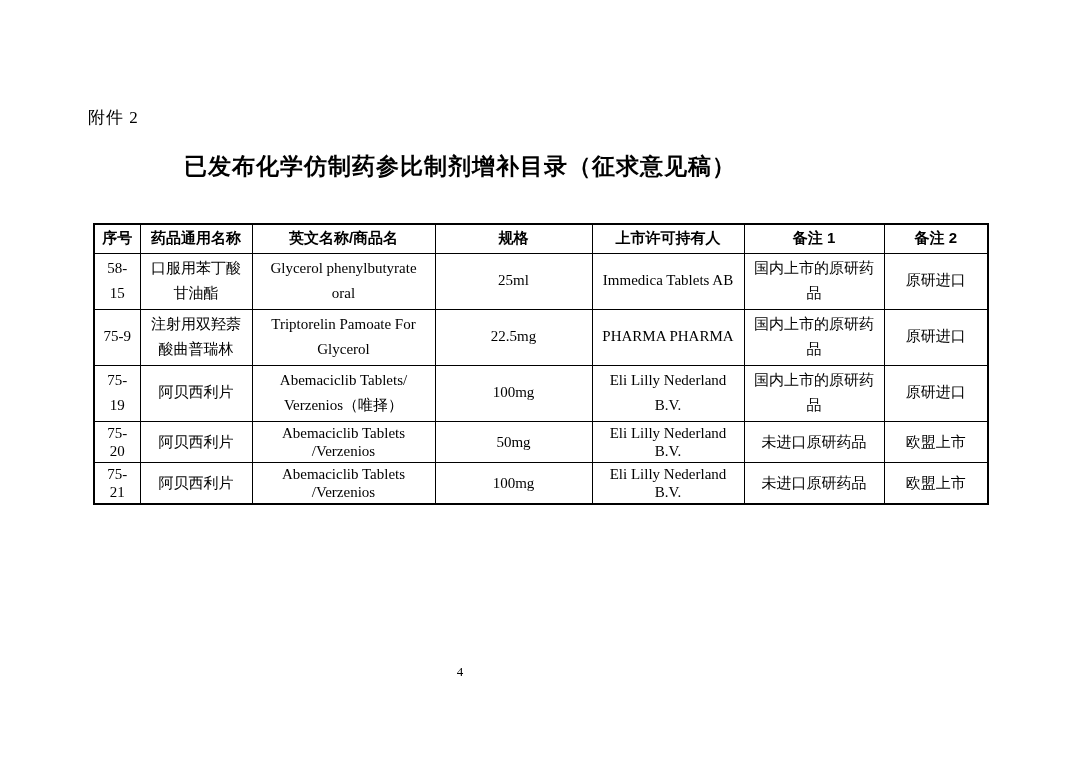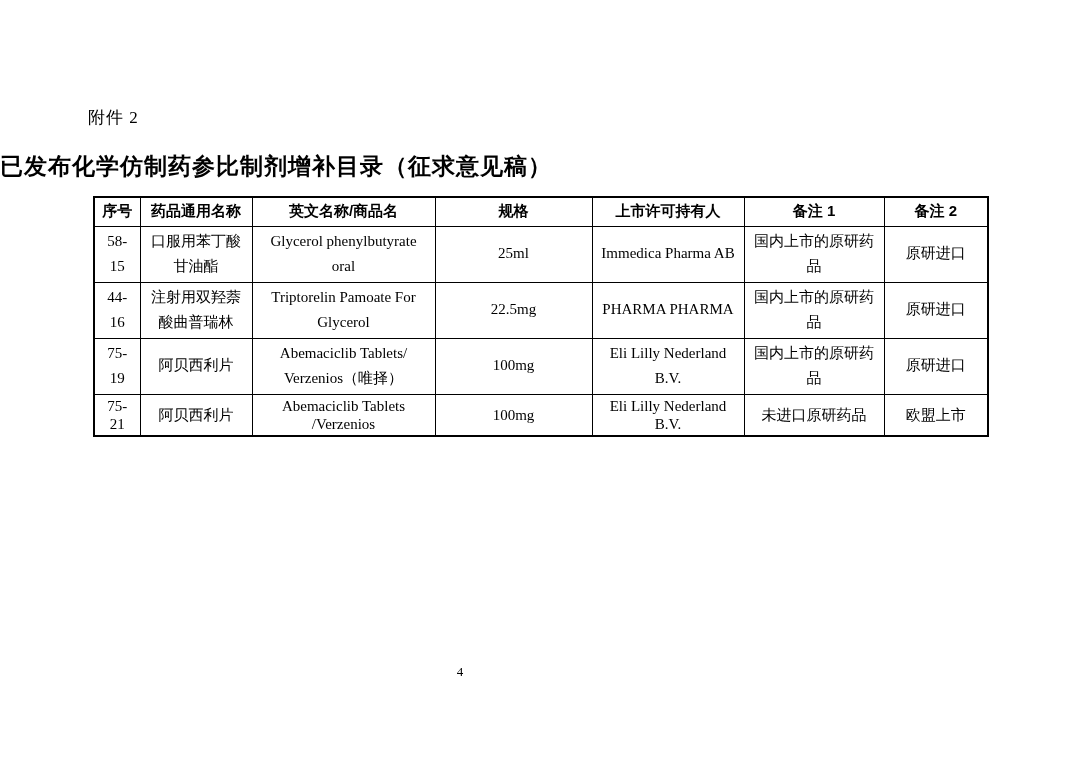--- a/index.html
+++ b/index.html
@@ -18,28 +18,29 @@
   .attachment {
     position: absolute;
     left: 88px; top: 106px;
     font-size: 17px;
     letter-spacing: 1px;
   }
   .doc-title {
     position: absolute;
     left: 0; top: 151px;
     width: 100%;
+    text-align: center;
     font-family: "Liberation Sans", sans-serif;
     font-size: 23px;
     font-weight: bold;
     letter-spacing: 1px;
   }
   table.drug-table {
     position: absolute;
-    left: 93px; top: 196px;
+    left: 93px; top: 223px;
     width: 894px;
     border-collapse: collapse;
     table-layout: fixed;
     border: 2px solid #000;
   }
   .drug-table th, .drug-table td {
     border: 1px solid #000;
     text-align: center;
     vertical-align: middle;
     overflow: hidden;
@@ -99,41 +100,50 @@
         <th>备注 1</th>
         <th>备注 2</th>
       </tr>
     </thead>
     <tbody>
       <tr class="h53">
         <td>58-15</td>
         <td>口服用苯丁酸甘油酯</td>
         <td>Glycerol phenylbutyrate oral</td>
         <td>25ml</td>
-        <td>Immedica Pharma AB</td>
+        <td>Immedica Tablets AB</td>
         <td>国内上市的原研药品</td>
         <td>原研进口</td>
       </tr>
       <tr class="h53">
-        <td>44-16</td>
+        <td>75-9</td>
         <td>注射用双羟萘酸曲普瑞林</td>
         <td>Triptorelin Pamoate For Glycerol</td>
         <td>22.5mg</td>
         <td>PHARMA PHARMA</td>
         <td>国内上市的原研药品</td>
         <td>原研进口</td>
       </tr>
       <tr class="h54">
         <td>75-19</td>
         <td>阿贝西利片</td>
         <td>Abemaciclib Tablets/ Verzenios（唯择）</td>
         <td>100mg</td>
         <td>Eli Lilly Nederland B.V.</td>
         <td>国内上市的原研药品</td>
         <td>原研进口</td>
+      </tr>
+      <tr class="h36 compact">
+        <td>75-20</td>
+        <td>阿贝西利片</td>
+        <td>Abemaciclib Tablets /Verzenios</td>
+        <td>50mg</td>
+        <td>Eli Lilly Nederland B.V.</td>
+        <td>未进口原研药品</td>
+        <td>欧盟上市</td>
       </tr>
       <tr class="h36 compact">
         <td>75-21</td>
         <td>阿贝西利片</td>
         <td>Abemaciclib Tablets /Verzenios</td>
         <td>100mg</td>
         <td>Eli Lilly Nederland B.V.</td>
         <td>未进口原研药品</td>
         <td>欧盟上市</td>
       </tr>

